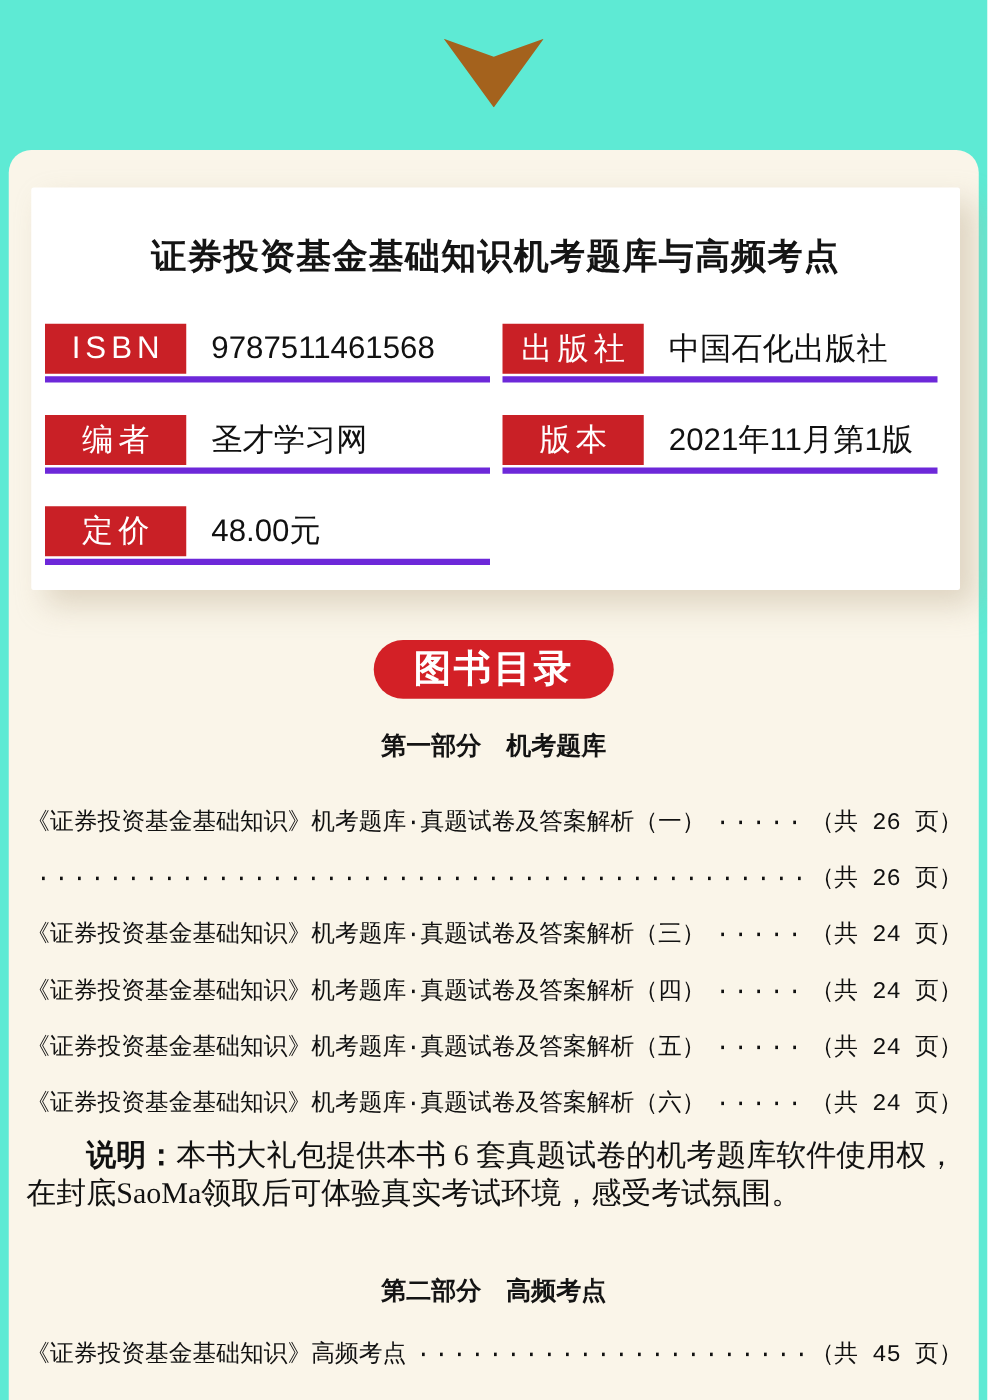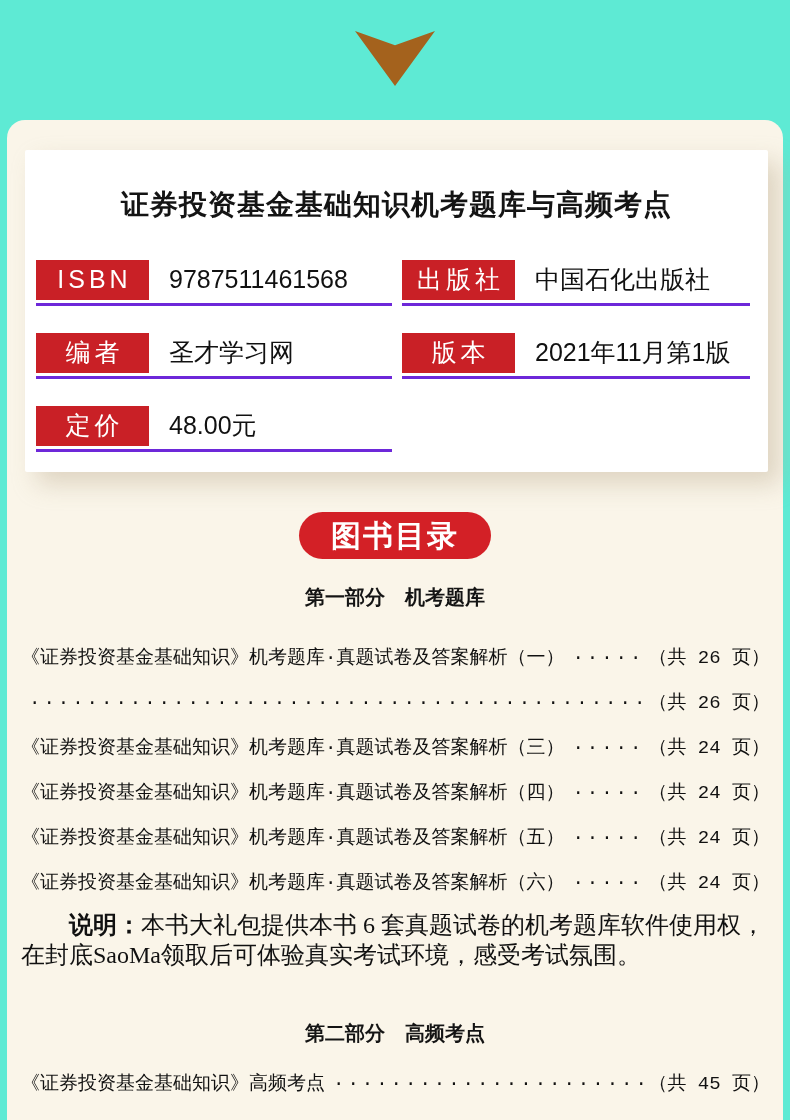--- a/index.html
+++ b/index.html
@@ -55,21 +55,21 @@
   .fields {
     margin: 37px 18px 0 11px;
     display: grid;
     grid-template-columns: 356px 348px;
     column-gap: 10px;
     row-gap: 28px;
   }
   .field {
     display: flex;
     align-items: center;
-    border-bottom: 3px solid #6d28d9;
+    border-bottom: 5px solid #6d28d9;
     padding-bottom: 5px;
     height: 45px;
   }
   .field-label {
     flex: 0 0 113px;
     height: 40px;
     background: #c92026;
     color: #ffffff;
     font-size: 25px;
     display: flex;

